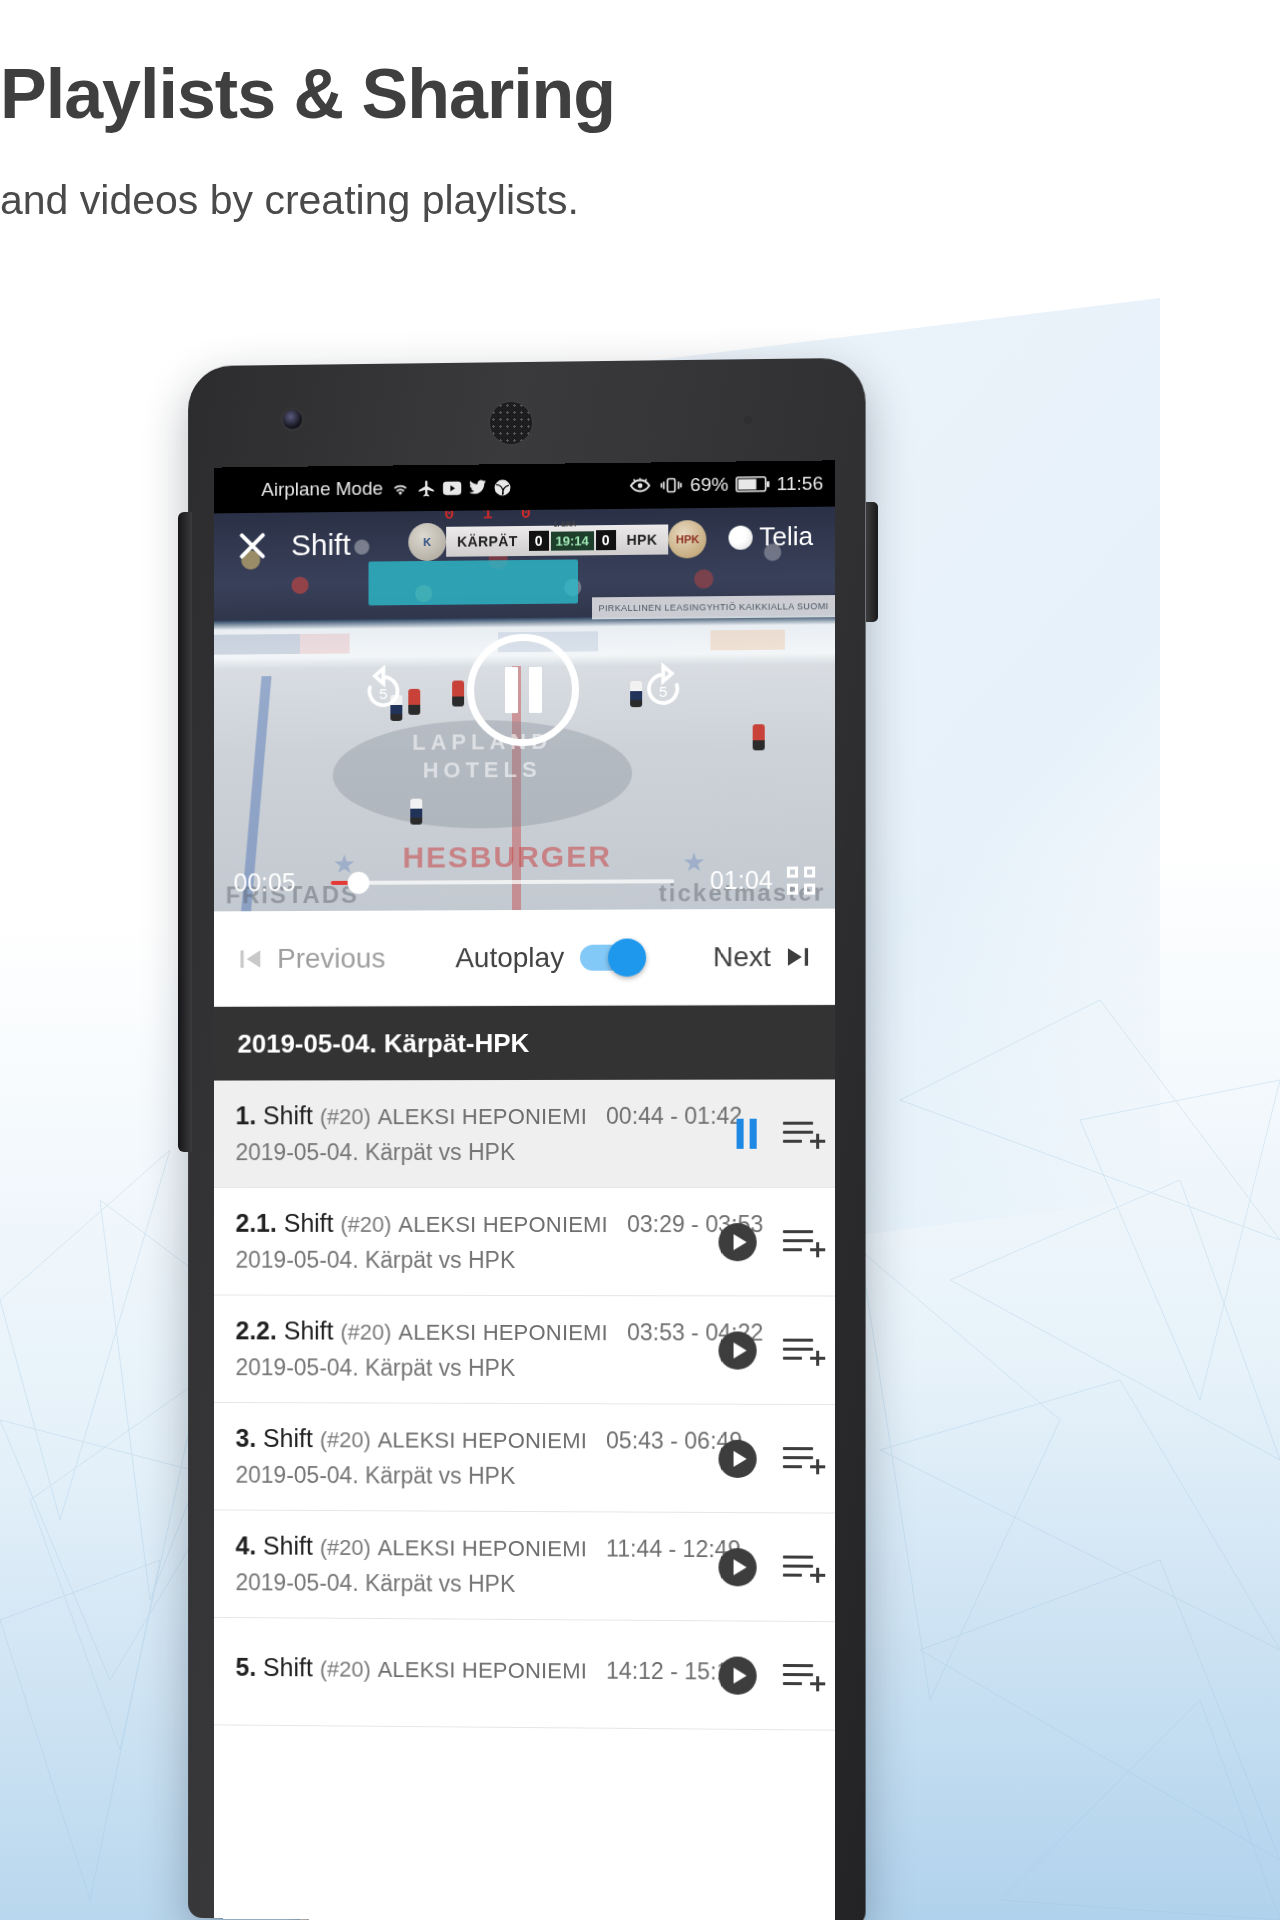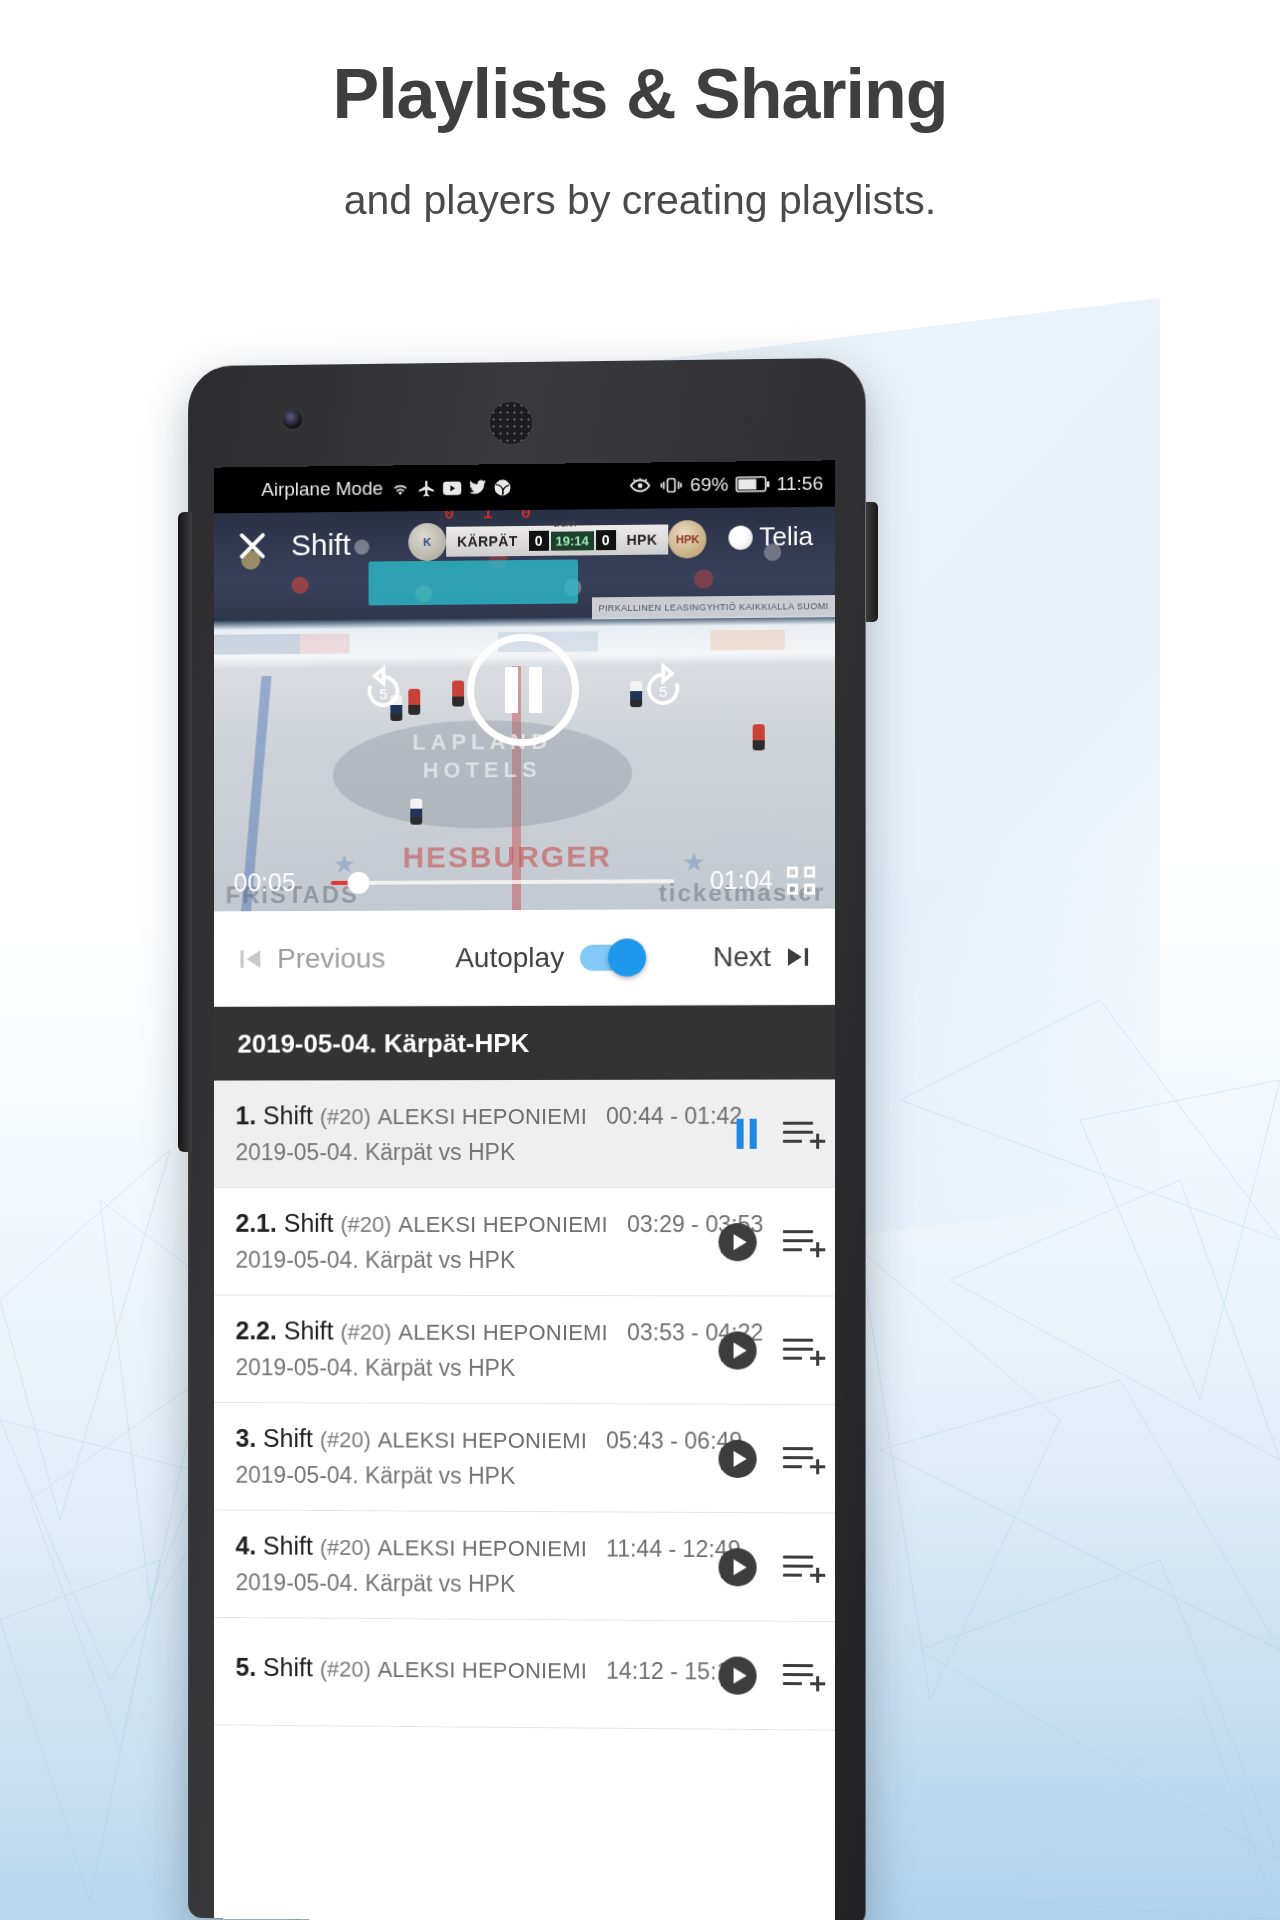--- a/index.html
+++ b/index.html
@@ -41,21 +41,20 @@
     right: 120px; top: 330px;
     width: 520px; height: 900px;
     background: linear-gradient(135deg, rgba(235,243,250,0.95) 0%, rgba(214,232,246,0.6) 60%, rgba(255,255,255,0) 100%);
     transform: skewY(-7deg);
   }
 
   
   .headline-wrap {
     position: absolute;
     top: 58px; left: 0; width: 1280px;
-    text-align: center;
     z-index: 5;
   }
   .headline {
     font-size: 70px;
     font-weight: bold;
     color: #3f3f3f;
     letter-spacing: -1px;
     line-height: 1.05;
   }
   .subline {
@@ -462,21 +461,21 @@
       <path d="M1000 1900 L1200 1700 L1280 1920 Z"></path>
       <path d="M860 1250 L1060 1420 L930 1700 Z"></path>
       <path d="M1080 1120 L1280 1080 L1200 1400 Z"></path>
     </g>
   </svg>
 </div>
 
 <div class="headline-wrap">
   <div class="headline">Playlists &amp; Sharing</div>
   <div class="subline">
-    <div>and players by creating playlists.</div>
+    <div>and videos by creating playlists.</div>
   </div>
 </div>
 
 <div class="phone">
   <div class="phone-body"></div>
   <div class="phone-edge-left"></div>
   <div class="phone-btn-right"></div>
   <div class="phone-camera"></div>
   <div class="phone-speaker"></div>
   <div class="phone-sensor"></div>

